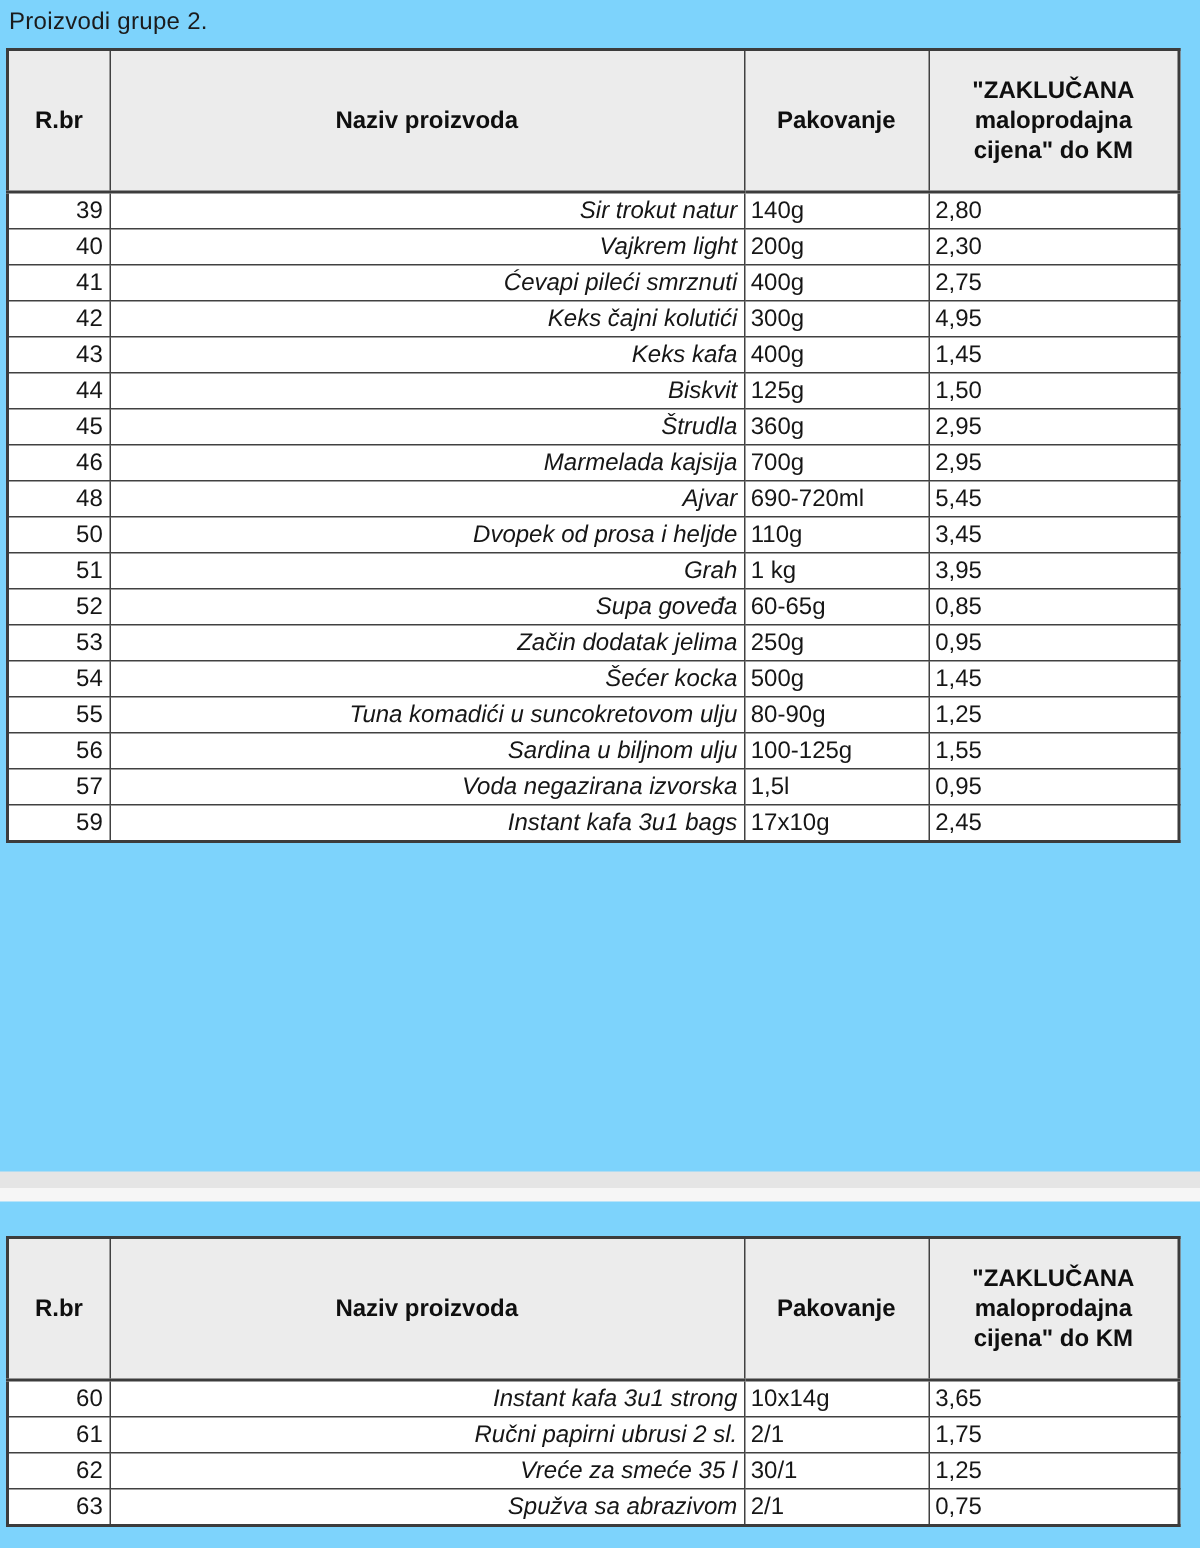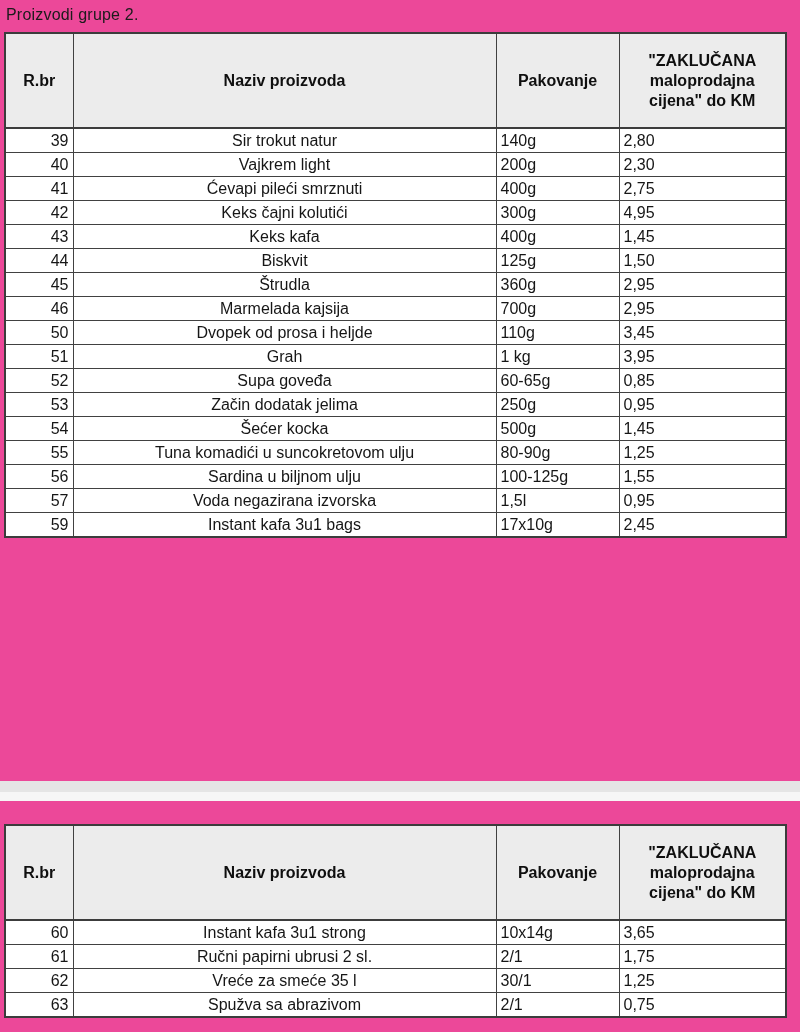--- a/index.html
+++ b/index.html
@@ -4,21 +4,21 @@
 <style>
   html, body {
     margin: 0;
     padding: 0;
     background: #ffffff;
   }
   .page {
     position: relative;
     width: 800px;
     height: 1032px;
-    background: #ec4899;
+    background: #7dd3fc;
     overflow: hidden;
     font-family: "Liberation Sans", "DejaVu Sans", sans-serif;
     color: #141414;
   }
   .doc-title {
     position: absolute;
     left: 6px;
     top: 6px;
     font-size: 16px;
     font-weight: 400;
@@ -57,21 +57,21 @@
     height: 23px;
     border: 1px solid #414141;
     font-size: 16px;
     padding: 0 4px;
     vertical-align: middle;
     white-space: nowrap;
     overflow: hidden;
     color: #161616;
   }
   td.cell-rbr   { text-align: right; }
-  td.cell-name  { text-align: center; padding-left: 12px; }
+  td.cell-name  { text-align: right; padding-left: 12px; font-style: italic; }
   td.cell-pack  { }
   td.cell-price { }
   .divider-band {
     position: absolute;
     left: 0;
     top: 781px;
     width: 800px;
     height: 11px;
     background: #e5e5e5;
   }
@@ -148,20 +148,26 @@
           <td class="cell-pack">360g</td>
           <td class="cell-price">2,95</td>
         </tr>
         <tr>
           <td class="cell-rbr">46</td>
           <td class="cell-name">Marmelada kajsija</td>
           <td class="cell-pack">700g</td>
           <td class="cell-price">2,95</td>
         </tr>
         <tr>
+          <td class="cell-rbr">48</td>
+          <td class="cell-name">Ajvar</td>
+          <td class="cell-pack">690-720ml</td>
+          <td class="cell-price">5,45</td>
+        </tr>
+        <tr>
           <td class="cell-rbr">50</td>
           <td class="cell-name">Dvopek od prosa i heljde</td>
           <td class="cell-pack">110g</td>
           <td class="cell-price">3,45</td>
         </tr>
         <tr>
           <td class="cell-rbr">51</td>
           <td class="cell-name">Grah</td>
           <td class="cell-pack">1 kg</td>
           <td class="cell-price">3,95</td>

